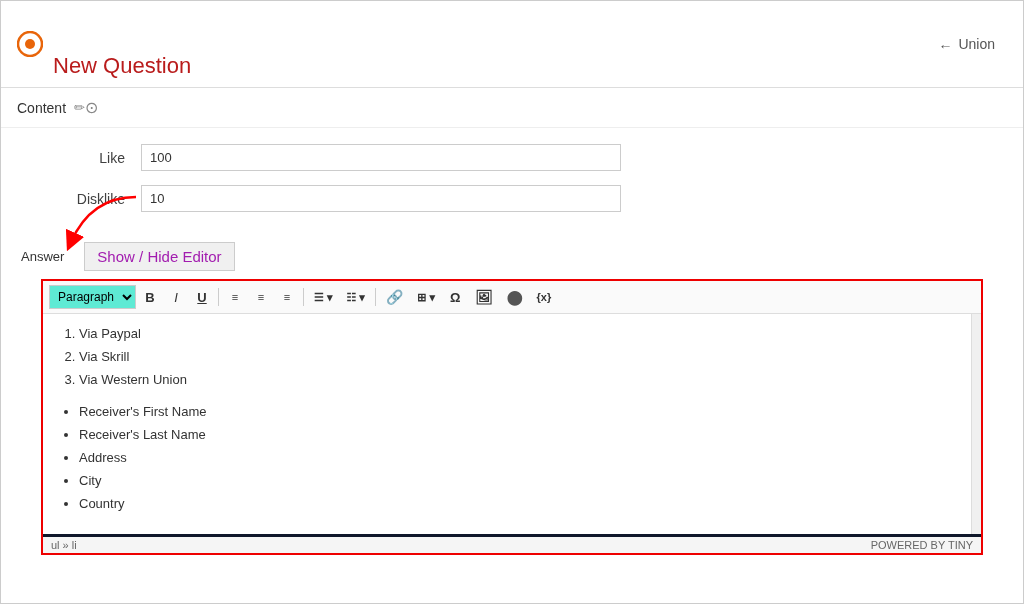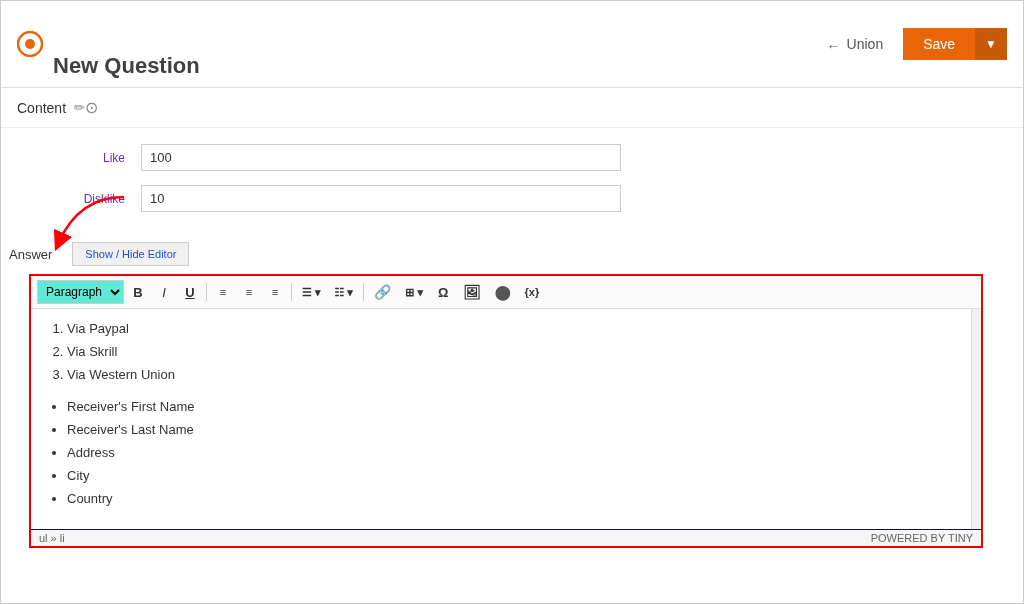--- a/index.html
+++ b/index.html
@@ -32,22 +32,22 @@
     }
 
     .header-left {
       display: flex;
       align-items: center;
       gap: 10px;
     }
 
     .page-title {
       font-size: 22px;
-      font-weight: 700;
-      color: #404040;
+      font-weight: 400;
+      color: #b91c1c;
       margin-top: 44px;
     }
 
     .header-right {
       display: flex;
       align-items: center;
       gap: 8px;
     }
 
     .back-btn {
@@ -132,53 +132,53 @@
     .form-row {
       display: flex;
       align-items: center;
       margin-bottom: 14px;
     }
 
     .form-label {
       width: 120px;
       text-align: right;
       padding-right: 16px;
-      color: #6d28d9;
-      font-size: 12px;
+      color: #404040;
+      font-size: 14px;
     }
 
     .form-input {
       flex: 1;
       max-width: 480px;
       border: 1px solid #ccc;
       padding: 5px 8px;
       font-size: 13px;
       color: #333;
       outline: none;
     }
 
     
     .answer-section {
-      padding: 0 20px 10px 8px;
+      padding: 0 20px 10px 20px;
     }
 
     .answer-label-row {
       display: flex;
       align-items: center;
       margin-bottom: 8px;
       position: relative;
     }
 
     .show-hide-btn {
       background: #f0f0f0;
       border: 1px solid #ccc;
       padding: 5px 12px;
-      font-size: 11px;
-      cursor: pointer;
-      color: #1d4ed8;
+      font-size: 15px;
+      cursor: pointer;
+      color: #a21caf;
       margin-left: 20px;
     }
 
     
     .editor-container {
       border: 2px solid #e00;
       margin: 0 20px 10px 20px;
     }
 
     .toolbar {
@@ -258,21 +258,21 @@
       border-left: 1px solid #ddd;
     }
 
     
     .editor-statusbar {
       display: flex;
       justify-content: space-between;
       align-items: center;
       padding: 2px 8px;
       background: #f5f5f5;
-      border-top: 1px solid #0f172a;
+      border-top: 3px solid #0f172a;
       font-size: 11px;
       color: #666;
     }
   </style>
 </head>
 <body>
 
 <div class="window">
 
   <div class="header">
@@ -282,24 +282,20 @@
         <circle cx="13" cy="13" r="12" fill="none" stroke="#e8650a" stroke-width="2.5"></circle>
         <circle cx="13" cy="13" r="5" fill="#e8650a"></circle>
       </svg>
       <span class="page-title">New Question</span>
     </div>
     <div class="header-right">
       <button class="back-btn">
         <span>←</span>
         <span>Union</span>
       </button>
-      <div class="save-btn-group">
-        <button class="save-btn">Save</button>
-        <button class="save-dropdown">▼</button>
-      </div>
     </div>
   </div>
 
   <div class="content-section">
 
     <div class="section-header">
       <div class="section-title">
         <span>Content</span>
         <span class="edit-icon">✏</span>
       </div>

